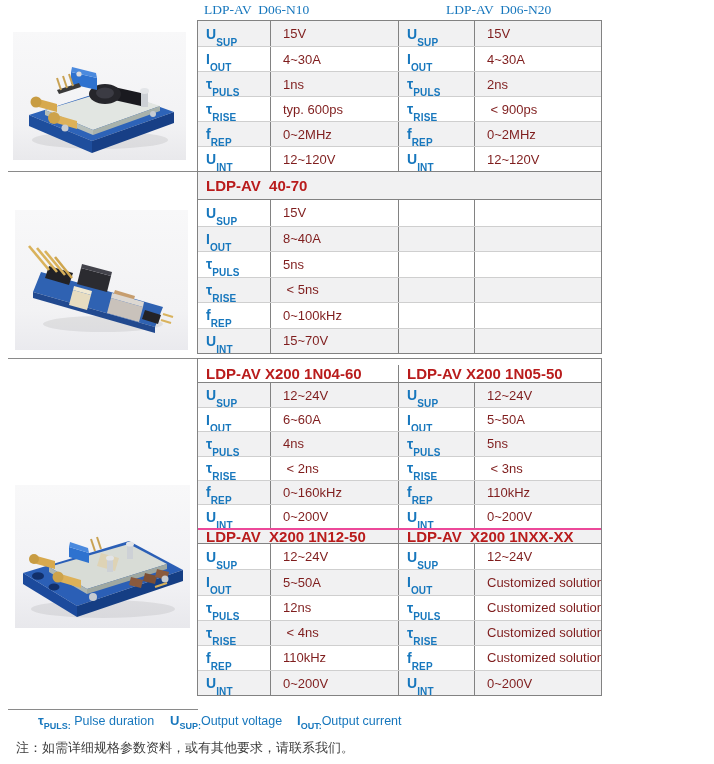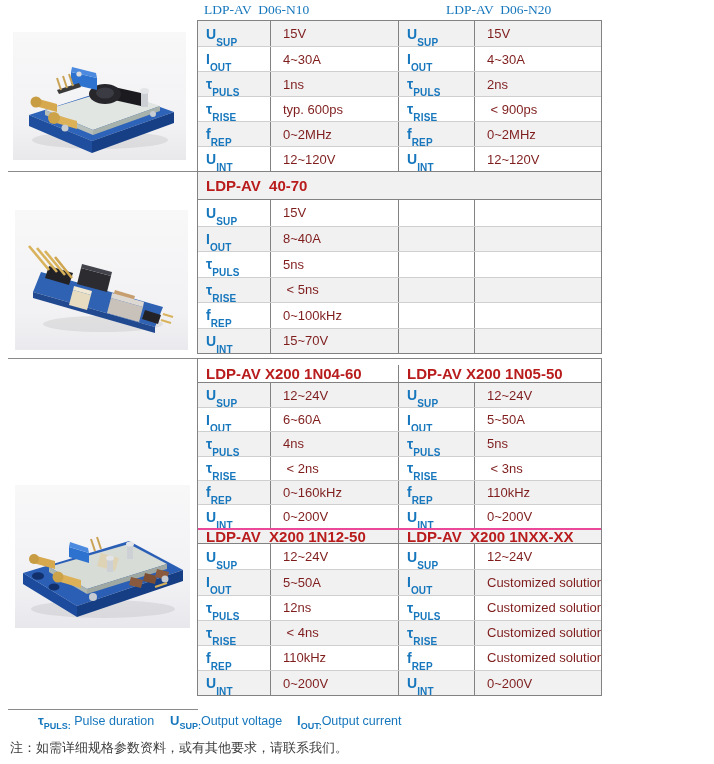--- a/index.html
+++ b/index.html
@@ -39,21 +39,21 @@
   .val{padding-left:12px;font-size:13px;color:#7f1d1d;white-space:pre;}
   .ht{padding-left:8px;font-size:15px;font-weight:bold;color:#b91c1c;white-space:pre;}
   .htL{width:200px;} .htR{width:203px;border-left:1px solid #828282;}
   .htFull{width:403px;}
   
   .legend{position:absolute;top:711px;left:0;width:714px;height:20px;}
   .litem{position:absolute;top:2px;color:#1777bd;font-size:12.5px;white-space:pre;}
   .li1{left:38px;text-align:right;} .li2{left:170px;} .li3{left:297px;}
   .litem .lsym{font-weight:bold;font-size:13px;}
   .litem .lsub{font-weight:bold;font-size:9px;position:relative;top:3.5px;}
-  .note{position:absolute;left:10px;top:739px;font-size:13px;color:#3c3c3c;white-space:pre;}
+  .note{position:absolute;left:16px;top:739px;font-size:13px;color:#3c3c3c;white-space:pre;}
 </style>
 </head>
 <body>
 
 <div class="page">
 
   <div class="photo ph1">
     <svg viewBox="0 0 173 128" width="173" height="128">
       <defs>
         <linearGradient id="pbg1" x1="0" y1="0" x2="0" y2="1">

